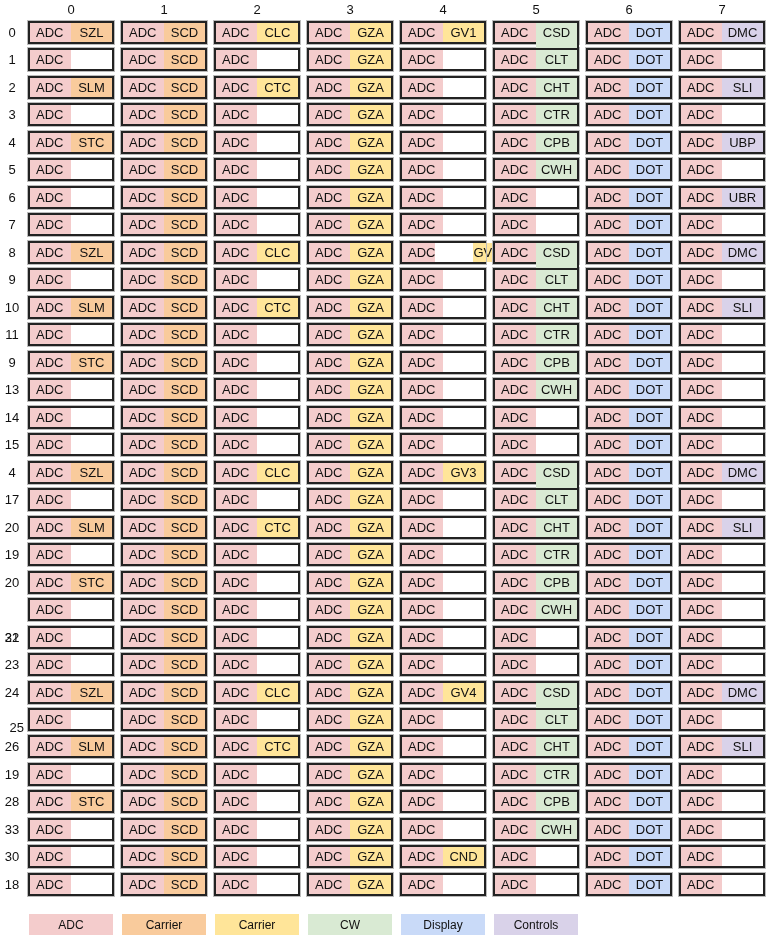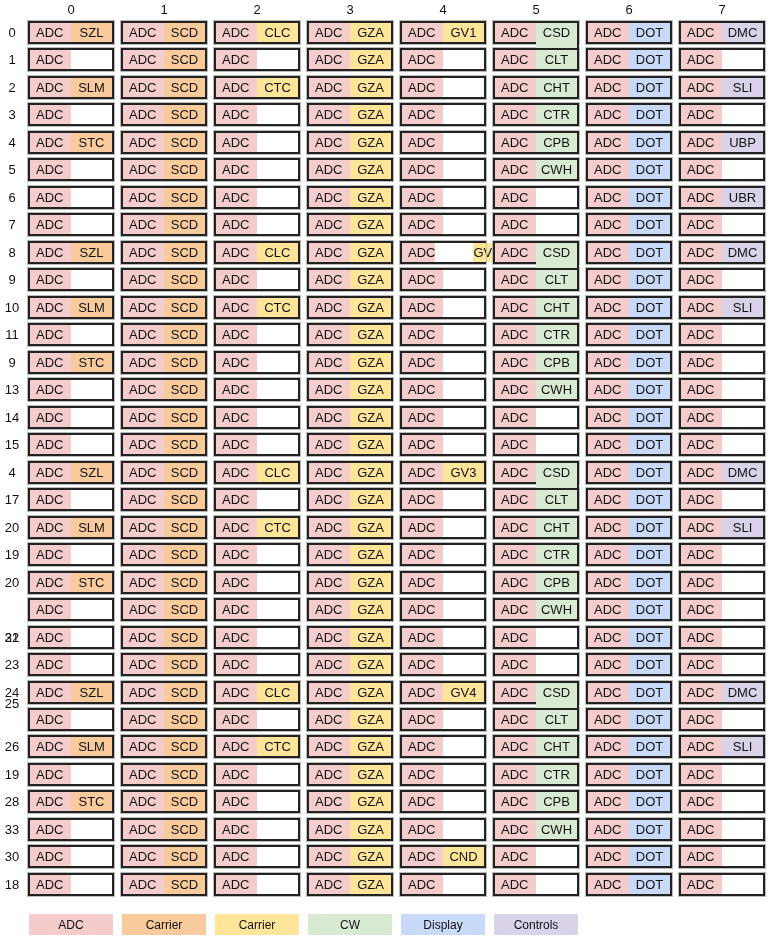--- a/index.html
+++ b/index.html
@@ -845,21 +845,21 @@
       <div class="half right" style="background: rgb(217, 234, 211);">CSD</div>
     </div>
     <div class="cell" style="left: 586px; top: 680.52px;">
       <div class="half left" style="background: rgb(244, 204, 204);">ADC</div>
       <div class="half right" style="background: rgb(201, 218, 248);">DOT</div>
     </div>
     <div class="cell" style="left: 679px; top: 680.52px;">
       <div class="half left" style="background: rgb(244, 204, 204);">ADC</div>
       <div class="half right" style="background: rgb(217, 210, 233);">DMC</div>
     </div>
-    <div class="row-label" style="top: 692px;">25</div>
+    <div class="row-label" style="top: 716px; text-align: right;">25</div>
     <div class="cell" style="left: 28px; top: 708px;">
       <div class="half left" style="background: rgb(244, 204, 204);">ADC</div>
       <div class="half right"></div>
     </div>
     <div class="cell" style="left: 121px; top: 708px;">
       <div class="half left" style="background: rgb(244, 204, 204);">ADC</div>
       <div class="half right" style="background: rgb(249, 203, 156);">SCD</div>
     </div>
     <div class="cell" style="left: 214px; top: 708px;">
       <div class="half left" style="background: rgb(244, 204, 204);">ADC</div>

